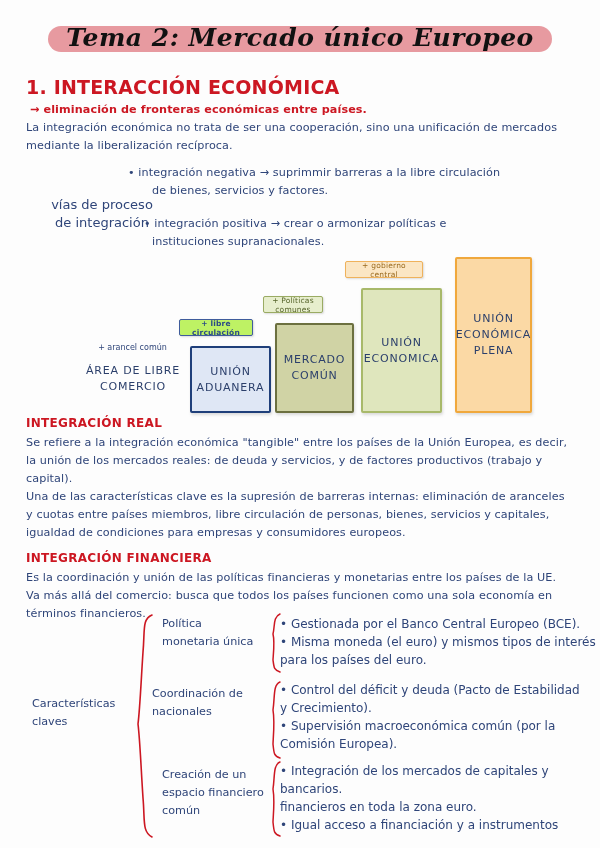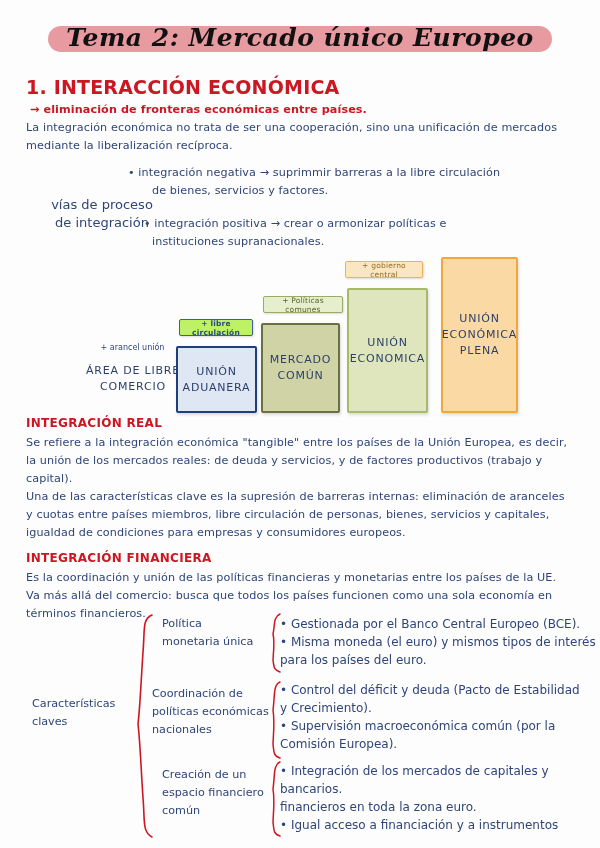--- a/index.html
+++ b/index.html
@@ -97,20 +97,21 @@
     border-radius: 2px;
     display: flex;
     align-items: center;
     justify-content: center;
     text-align: center;
     font-size: 11px;
     line-height: 16px;
     letter-spacing: 0.8px;
     color: #2b3f6b;
     box-shadow: 1px 2px 3px rgba(120,120,120,.25);
+    margin-left: 14px;
   }
   .tag {
     position: absolute;
     border-radius: 2px;
     font-size: 7.5px;
     letter-spacing: .2px;
     display: flex;
     align-items: center;
     justify-content: center;
     text-align: center;
@@ -167,35 +168,35 @@
     <div>vías de proceso</div>
     <div>de integración</div>
   </div>
   <div class="body-txt" style="left:128px; top:164px;text-align:right;">• integración negativa → suprimmir barreras a la libre circulación</div>
   <div class="body-txt" style="left:152px; top:182px;">de bienes, servicios y factores.</div>
   <div class="body-txt" style="left:144px; top:215px;">• integración positiva → crear o armonizar políticas e</div>
   <div class="body-txt" style="left:152px; top:233px;">instituciones supranacionales.</div>
 
   <div class="diagram">
 
-    <div class="plain-tag" style="left:85px; top:88px; width:95px;">+ arancel unión</div>
+    <div class="plain-tag" style="left:85px; top:88px; width:95px;">+ arancel común</div>
     <div class="area-libre" style="left:78px; top:108px; width:110px;">
       <div>ÁREA DE LIBRE</div>
       <div>COMERCIO</div>
     </div>
 
     <div class="tag" style="left:179px; top:64px; width:74px; height:17px; background:#bef264; border:1px solid #3f5c9c; color:#2b4a86;font-weight:bold;">+ libre circulación</div>
     <div class="dbox" style="left:176px; top:91px; width:81px; height:67px; background:#dfe7f5; border:2px solid #1f3f7a;">
       <div>
         <div>UNIÓN</div>
         <div>ADUANERA</div>
       </div>
     </div>
 
-    <div class="tag" style="left:263px; top:41px; width:80px; height:17px; background:#e7eecd; border:1px solid #9aab63; color:#55632a;">+ Políticas comunes</div>
+    <div class="tag" style="left:263px; top:41px; width:60px; height:17px; background:#e7eecd; border:1px solid #9aab63; color:#55632a;">+ Políticas comunes</div>
     <div class="dbox" style="left:261px; top:68px; width:79px; height:90px; background:#d0d3a5; border:2px solid #6c7040;">
       <div>
         <div>MERCADO</div>
         <div>COMÚN</div>
       </div>
     </div>
 
     <div class="tag" style="left:345px; top:6px; width:78px; height:17px; background:#fbe6c4; border:1px solid #efb25c; color:#9a6a1e;">+ gobierno central</div>
     <div class="dbox" style="left:347px; top:33px; width:81px; height:125px; background:#dfe6bd; border:2px solid #a8b96a;">
       <div>
@@ -243,21 +244,20 @@
     <path d="M15 2 C8 5, 10 14, 8 22 C10 30, 8 45, 8 48 C9 56, 9 58, 15 60" fill="none" stroke="#cc1722" stroke-width="1.5" stroke-linecap="round"></path>
   </svg>
   <div class="tree-items" style="left:280px; top:615px;">
     <div>• Gestionada por el Banco Central Europeo (BCE).</div>
     <div>• Misma moneda (el euro) y mismos tipos de interés</div>
     <div>para los países del euro.</div>
   </div>
 
   <div class="tree-label" style="left:152px; top:685px; width:125px;">
     <div>Coordinación de</div>
-    <div>políticas económicas</div>
     <div>nacionales</div>
   </div>
   <svg class="brace-svg" style="left:265px; top:680px;" width="18" height="80" viewBox="0 0 18 80">
     <path d="M15 2 C8 5, 10 16, 8 30 C10 42, 8 60, 8 64 C9 74, 9 76, 15 78" fill="none" stroke="#cc1722" stroke-width="1.5" stroke-linecap="round"></path>
   </svg>
   <div class="tree-items" style="left:280px; top:681px;">
     <div>• Control del déficit y deuda (Pacto de Estabilidad</div>
     <div>y Crecimiento).</div>
     <div>• Supervisión macroeconómica común (por la</div>
     <div>Comisión Europea).</div>

